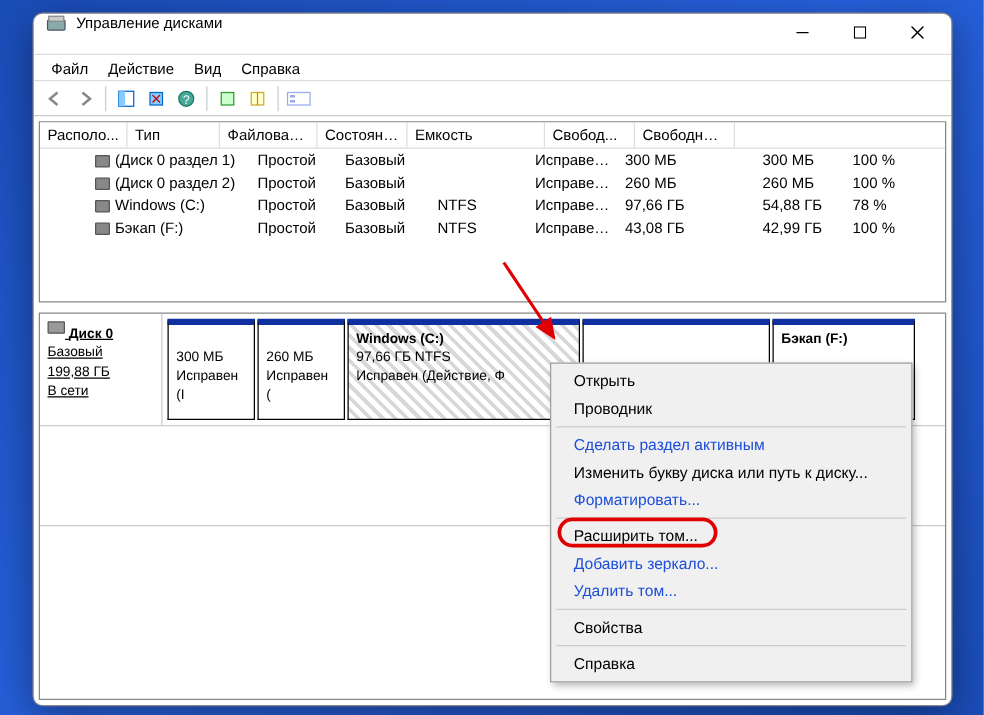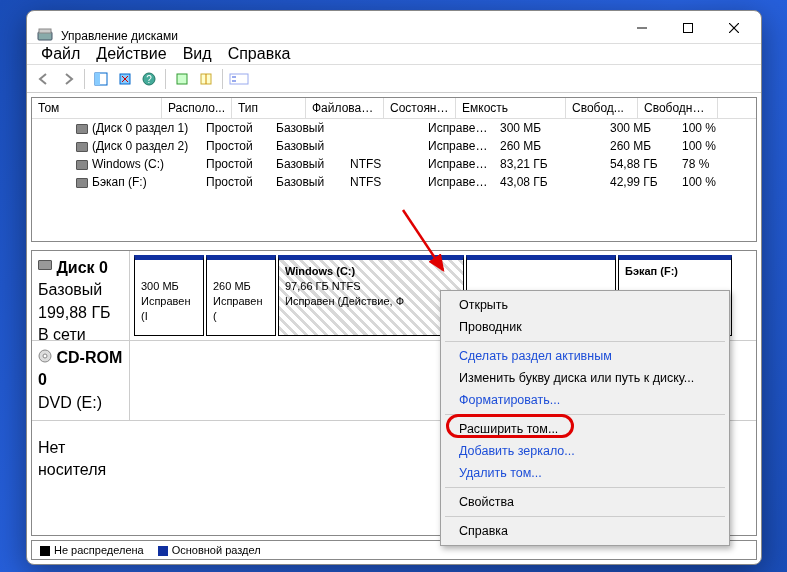--- a/index.html
+++ b/index.html
@@ -20,35 +20,35 @@
     border: 1px solid #888;
     border-radius: 8px;
     box-shadow: 0 8px 32px rgba(0,0,0,0.4);
     display: flex;
     flex-direction: column;
     overflow: hidden;
   }
   .titlebar {
     height: 32px;
     display: flex;
-    align-items: flex-end;
+    align-items: flex-start;
     padding: 0 4px 0 10px;
   }
   .titlebar .icon { width: 16px; height: 16px; margin-right: 8px; }
   .titlebar .title { flex: 1; font-size: 12px; }
   .win-controls { display: flex; }
   .win-btn { width: 46px; height: 30px; display: flex; align-items: center; justify-content: center; font-size: 13px; cursor: pointer; }
   .menubar {
     height: 22px;
     border-top: 1px solid #ddd;
     border-bottom: 1px solid #ddd;
     display: flex;
-    align-items: center;
+    align-items: flex-end;
     padding: 0 6px;
-    font-size: 16px;
+    font-size: 12px;
   }
   .menubar span { padding: 2px 8px; cursor: pointer; }
   .toolbar {
     height: 28px;
     border-bottom: 1px solid #ccc;
     display: flex;
     align-items: center;
     padding: 0 6px;
     gap: 2px;
   }
@@ -66,21 +66,21 @@
   .col-vol{width:130px} .col-layout{width:70px} .col-type{width:74px} .col-fs{width:78px} .col-status{width:72px} .col-cap{width:110px} .col-free{width:72px} .col-pct{width:80px}
   .vol-icon { display:inline-block; width:12px; height:10px; background:#888; border:1px solid #555; margin-right:4px; vertical-align:middle; border-radius:1px; }
   .disk-map {
     border:1px solid #888;
     margin: 4px;
     background:#fff;
     flex:1;
     overflow:hidden;
   }
   .disk-row { display:flex; height:90px; border-bottom:1px solid #ccc; }
-  .disk-label { width:98px; padding:6px; border-right:1px solid #ccc; font-size:16px; line-height:1.4; }
+  .disk-label { width:98px; padding:6px; border-right:1px solid #ccc; font-size:11px; line-height:1.4;text-decoration:underline; }
   .disk-partitions { flex:1; display:flex; padding:4px; gap:2px; }
   .partition {
     border:1px solid #000;
     border-top:5px solid #1030a0;
     padding:4px 6px;
     font-size:11px;
     line-height:1.35;
     overflow:hidden;
     background:#fff;
   }
@@ -205,21 +205,20 @@
         <svg width="20" height="14">
           <rect x="1" y="2" width="18" height="10" fill="none" stroke="#9ae"></rect>
           <rect x="3" y="4" width="4" height="2" fill="#9ae"></rect>
           <rect x="3" y="8" width="4" height="2" fill="#9ae"></rect>
         </svg>
       </div>
   </div>
 
   <div class="volumes-table">
     <div class="vol-header">
-      <div class="col-vol">Том</div>
       <div class="col-layout">Располо...</div>
       <div class="col-type">Тип</div>
       <div class="col-fs">Файловая с...</div>
       <div class="col-status">Состояние</div>
       <div class="col-cap">Емкость</div>
       <div class="col-free">Свобод...</div>
       <div class="col-pct">Свободно %</div>
     </div>
     <div id="vol-rows">
         <div class="vol-row">
@@ -241,21 +240,21 @@
           <div class="col-cap">260 МБ</div>
           <div class="col-free">260 МБ</div>
           <div class="col-pct">100 %</div>
         </div>
         <div class="vol-row">
           <div class="col-vol"><span class="vol-icon"></span>Windows (C:)</div>
           <div class="col-layout">Простой</div>
           <div class="col-type">Базовый</div>
           <div class="col-fs">NTFS</div>
           <div class="col-status">Исправен...</div>
-          <div class="col-cap">83,21 ГБ</div>
+          <div class="col-cap">97,66 ГБ</div>
           <div class="col-free">54,88 ГБ</div>
           <div class="col-pct">78 %</div>
         </div>
         <div class="vol-row">
           <div class="col-vol"><span class="vol-icon"></span>Бэкап (F:)</div>
           <div class="col-layout">Простой</div>
           <div class="col-type">Базовый</div>
           <div class="col-fs">NTFS</div>
           <div class="col-status">Исправен...</div>
           <div class="col-cap">43,08 ГБ</div>
@@ -287,37 +286,24 @@
           <span>97,66 ГБ NTFS</span><br>
           <span>Исправен (Действие, Ф</span>
         </div>
         <div class="partition" style="width:150px"></div>
         <div class="partition" style="width:114px">
           <b>Бэкап (F:)</b>
         </div>
       </div>
     </div>
     <div class="disk-row" style="height:80px">
-      <div class="disk-label">
-        <svg width="14" height="14">
-            <circle cx="7" cy="7" r="6" fill="#ddd" stroke="#888"></circle>
-            <circle cx="7" cy="7" r="2" fill="#fff" stroke="#888"></circle>
-          </svg>
-        <b>CD-ROM 0</b><br>
-        <span>DVD (E:)</span><br><br>
-        <span>Нет носителя</span>
-      </div>
       <div class="disk-partitions"></div>
     </div>
   </div>
 
-  <div class="legend">
-    <span><span class="legend-sq" style="background:#000"></span><span>Не распределена</span></span>
-    <span><span class="legend-sq" style="background:#1030a0"></span><span>Основной раздел</span></span>
-  </div>
 
 </div>
 
 <svg class="arrow" style="left:395px; top:202px" width="60" height="80">
   <defs>
       <marker id="ah" markerWidth="8" markerHeight="8" refX="6" refY="3" orient="auto">
         <path d="M0,0 L7,3 L0,6 Z" fill="#e00000"></path>
       </marker>
     </defs>
   <line x1="8" y1="8" x2="48" y2="68" stroke="#e00000" stroke-width="2.5" marker-end="url(#ah)"></line>

